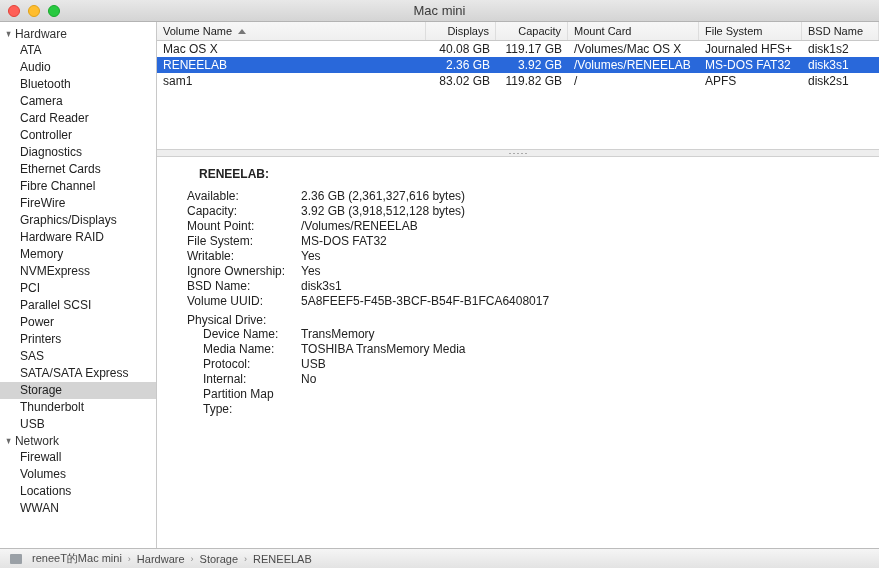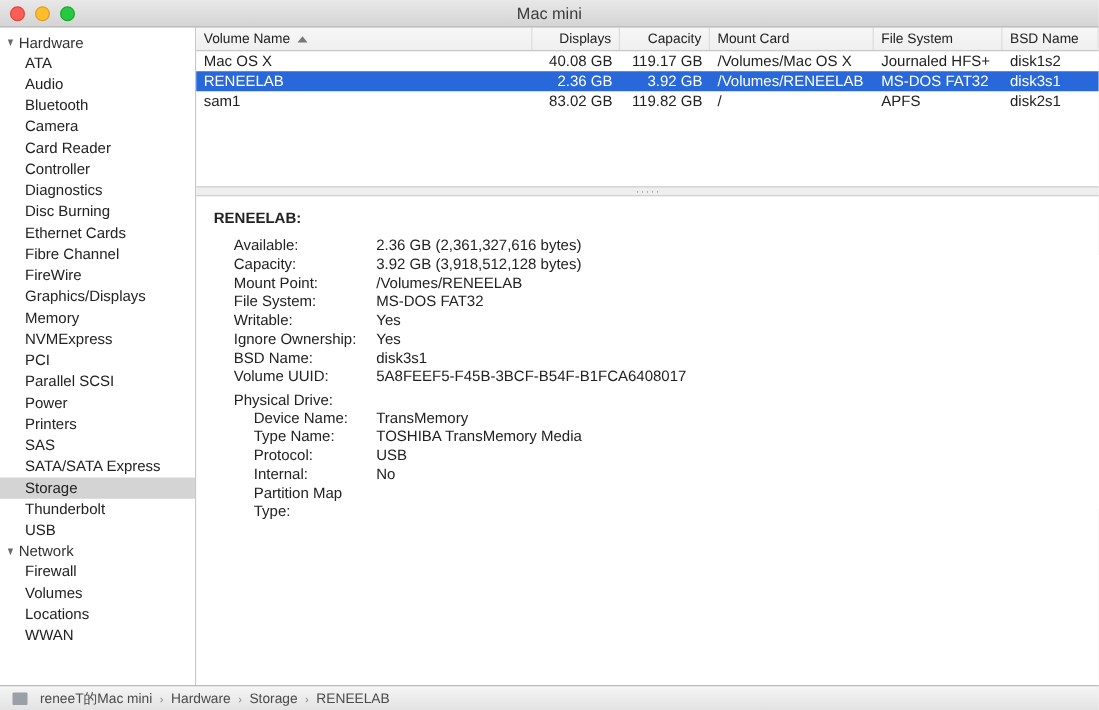--- a/index.html
+++ b/index.html
@@ -29,21 +29,21 @@
     .c-mp { flex: 0 0 131px; }
     .c-fs { flex: 0 0 103px; }
     .c-bsd { flex: 1; }
     .tr { display: flex; font-size: 12px; line-height: 16px; }
     .td { padding: 0 6px; white-space: nowrap; overflow: hidden; }
     .tr.sel { background: #2968da; color: #fff; }
     .filler { height: 60px; }
     .splitter { height: 8px; background: #eee; border-top: 1px solid #d0d0d0; border-bottom: 1px solid #d0d0d0; display: flex; align-items: center; justify-content: center; cursor: row-resize; }
     .grip { width: 20px; height: 3px; background: radial-gradient(circle, #aaa 30%, transparent 30%); background-size: 4px 3px; }
     .detail { flex: 1; overflow: auto; padding: 10px 14px 10px 14px; font-size: 12px; }
-    .detail h4 { font-weight: bold; margin-bottom: 8px; font-size: 12px; }
+    .detail h4 { font-weight: bold; margin-bottom: 8px; font-size: 12px; margin-left: 28px; }
     .detail .row { display: flex; line-height: 15px; }
     .detail .k { width: 130px; padding-left: 16px; }
     .detail .pd { padding-left: 16px; margin-top: 4px; }
     .detail .row.sub .k { padding-left: 32px; }
     .detail .row.sub { }
     .breadcrumb { height: 20px; background: linear-gradient(#f5f5f5,#e3e3e3); border-top: 1px solid #bcbcbc; display: flex; align-items: center; padding: 0 10px; font-size: 11px; color: #4a4a4a; gap: 6px; }
     .bc-sep { color: #888; font-size: 9px; }
     .mini-icon { display: inline-block; width: 12px; height: 10px; background: #9aa0a6; border-radius: 1px; margin-right: 4px; vertical-align: middle; }
   </style>
 </head>
@@ -65,25 +65,25 @@
           <span class="tri">▼</span>
           <span>Hardware</span>
         </div>
         <div class="sb-item">ATA</div>
         <div class="sb-item">Audio</div>
         <div class="sb-item">Bluetooth</div>
         <div class="sb-item">Camera</div>
         <div class="sb-item">Card Reader</div>
         <div class="sb-item">Controller</div>
         <div class="sb-item">Diagnostics</div>
-        <div class="sb-item">Disc Burning</div>
         <div class="sb-item">Ethernet Cards</div>
         <div class="sb-item">Fibre Channel</div>
         <div class="sb-item">FireWire</div>
         <div class="sb-item">Graphics/Displays</div>
+        <div class="sb-item">Hardware RAID</div>
         <div class="sb-item">Memory</div>
         <div class="sb-item">NVMExpress</div>
         <div class="sb-item">PCI</div>
         <div class="sb-item">Parallel SCSI</div>
         <div class="sb-item">Power</div>
         <div class="sb-item">Printers</div>
         <div class="sb-item">SAS</div>
         <div class="sb-item">SATA/SATA Express</div>
         <div class="sb-item selected">Storage</div>
         <div class="sb-item">Thunderbolt</div>
@@ -175,21 +175,21 @@
               <div>5A8FEEF5-F45B-3BCF-B54F-B1FCA6408017</div>
             </div>
           </div>
         <div class="pd">Physical Drive:</div>
         <div id="pd-lines">
             <div class="row sub">
               <div class="k">Device Name:</div>
               <div>TransMemory</div>
             </div>
             <div class="row sub">
-              <div class="k">Type Name:</div>
+              <div class="k">Media Name:</div>
               <div>TOSHIBA TransMemory Media</div>
             </div>
             <div class="row sub">
               <div class="k">Protocol:</div>
               <div>USB</div>
             </div>
             <div class="row sub">
               <div class="k">Internal:</div>
               <div>No</div>
             </div>

